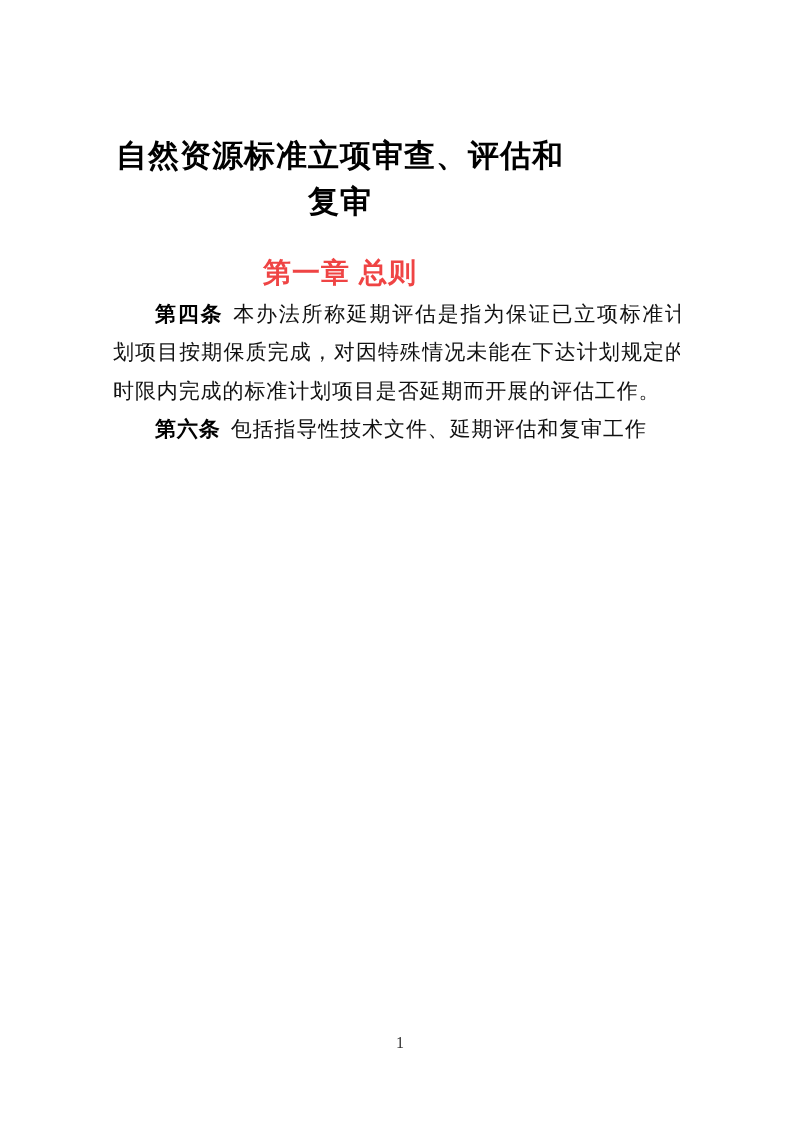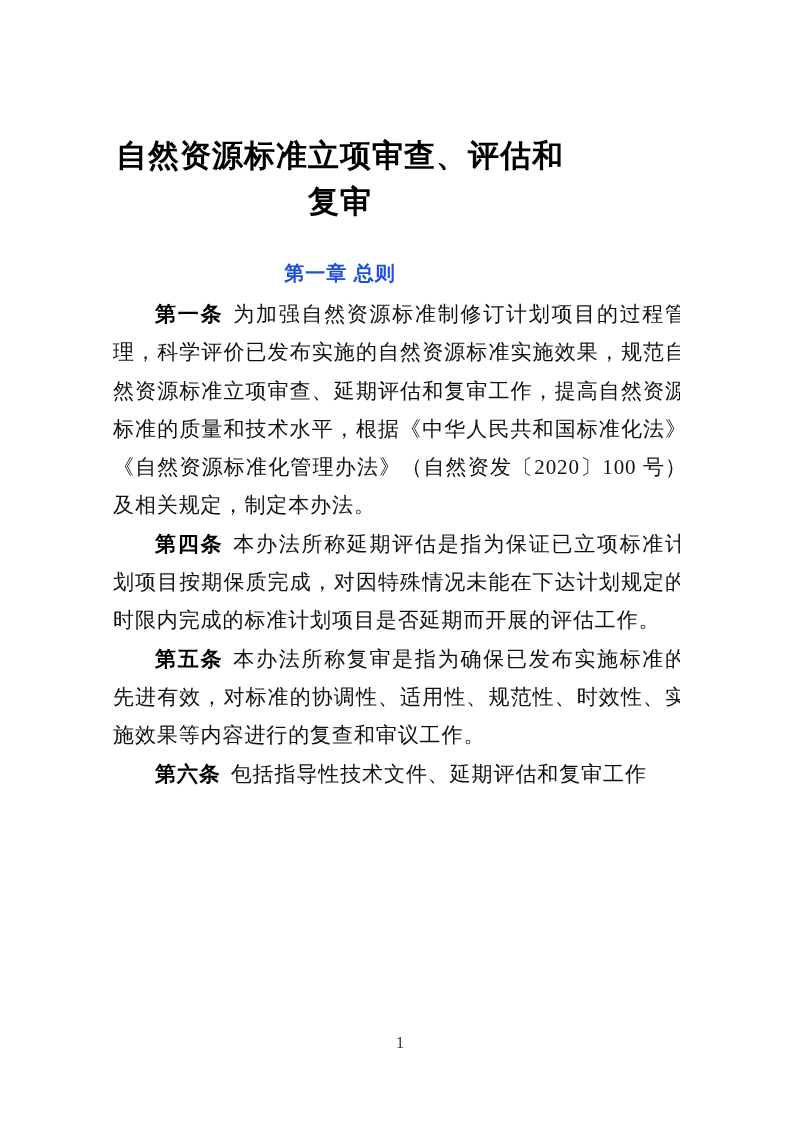--- a/index.html
+++ b/index.html
@@ -25,24 +25,24 @@
     line-height: 46px;
     letter-spacing: 1px;
     color: #000000;
   }
   .doc-title .title-line { display: block; }
   .chapter-heading {
     margin-top: 33px;
     text-align: center;
     font-family: "Liberation Sans", "DejaVu Sans", sans-serif;
     font-weight: bold;
-    font-size: 20px;
+    font-size: 28px;
     line-height: 30px;
     letter-spacing: 1px;
-    color: #1d4ed8;
+    color: #ef4444;
   }
   .articles {
     margin-top: 7px;
     width: 574px;
   }
   .article {
     font-size: 21px;
     line-height: 38.3px;
     letter-spacing: 0.9px;
     text-align: justify;
@@ -71,21 +71,19 @@
 
 <div class="page">
 
   <h1 class="doc-title">
     <span class="title-line">自然资源标准立项审查、评估和复审</span>
   </h1>
 
   <h2 class="chapter-heading">第一章 总则</h2>
 
   <div class="articles">
-    <p class="article"><span class="article-label">第一条</span><span class="article-text">为加强自然资源标准制修订计划项目的过程管理，科学评价已发布实施的自然资源标准实施效果，规范自然资源标准立项审查、延期评估和复审工作，提高自然资源标准的质量和技术水平，根据《中华人民共和国标准化法》《自然资源标准化管理办法》（自然资发〔2020〕100 号）及相关规定，制定本办法。</span></p>
     <p class="article"><span class="article-label">第四条</span><span class="article-text">本办法所称延期评估是指为保证已立项标准计划项目按期保质完成，对因特殊情况未能在下达计划规定的时限内完成的标准计划项目是否延期而开展的评估工作。</span></p>
-    <p class="article"><span class="article-label">第五条</span><span class="article-text">本办法所称复审是指为确保已发布实施标准的先进有效，对标准的协调性、适用性、规范性、时效性、实施效果等内容进行的复查和审议工作。</span></p>
     <p class="article"><span class="article-label">第六条</span><span class="article-text">包括指导性技术文件、延期评估和复审工作</span></p>
   </div>
 
   <div class="page-number">1</div>
 
 </div>
 
 </body></html>

